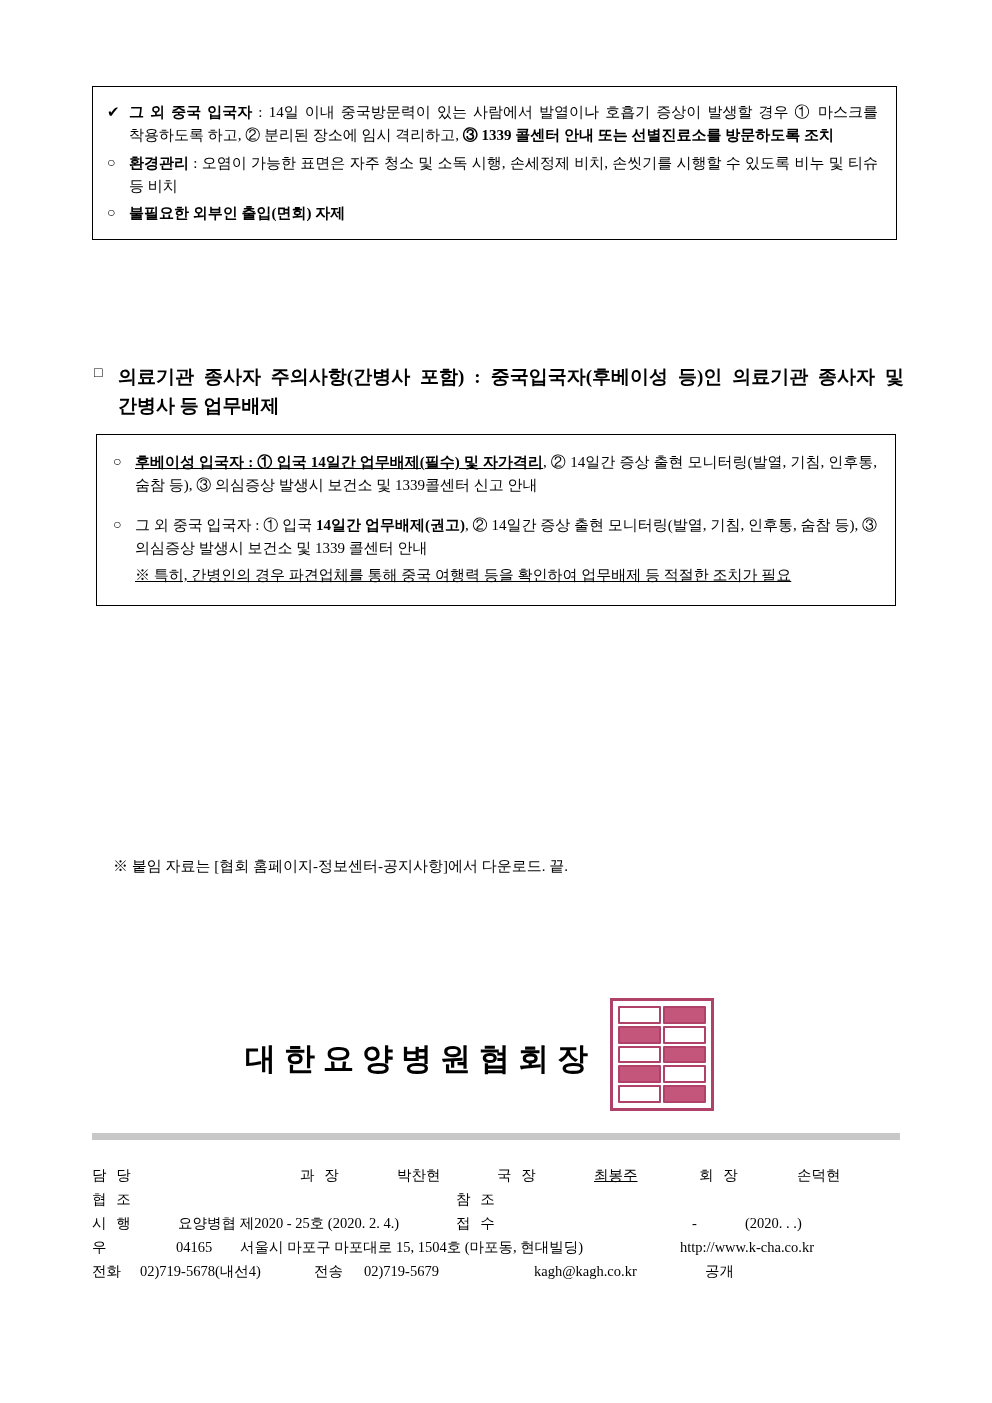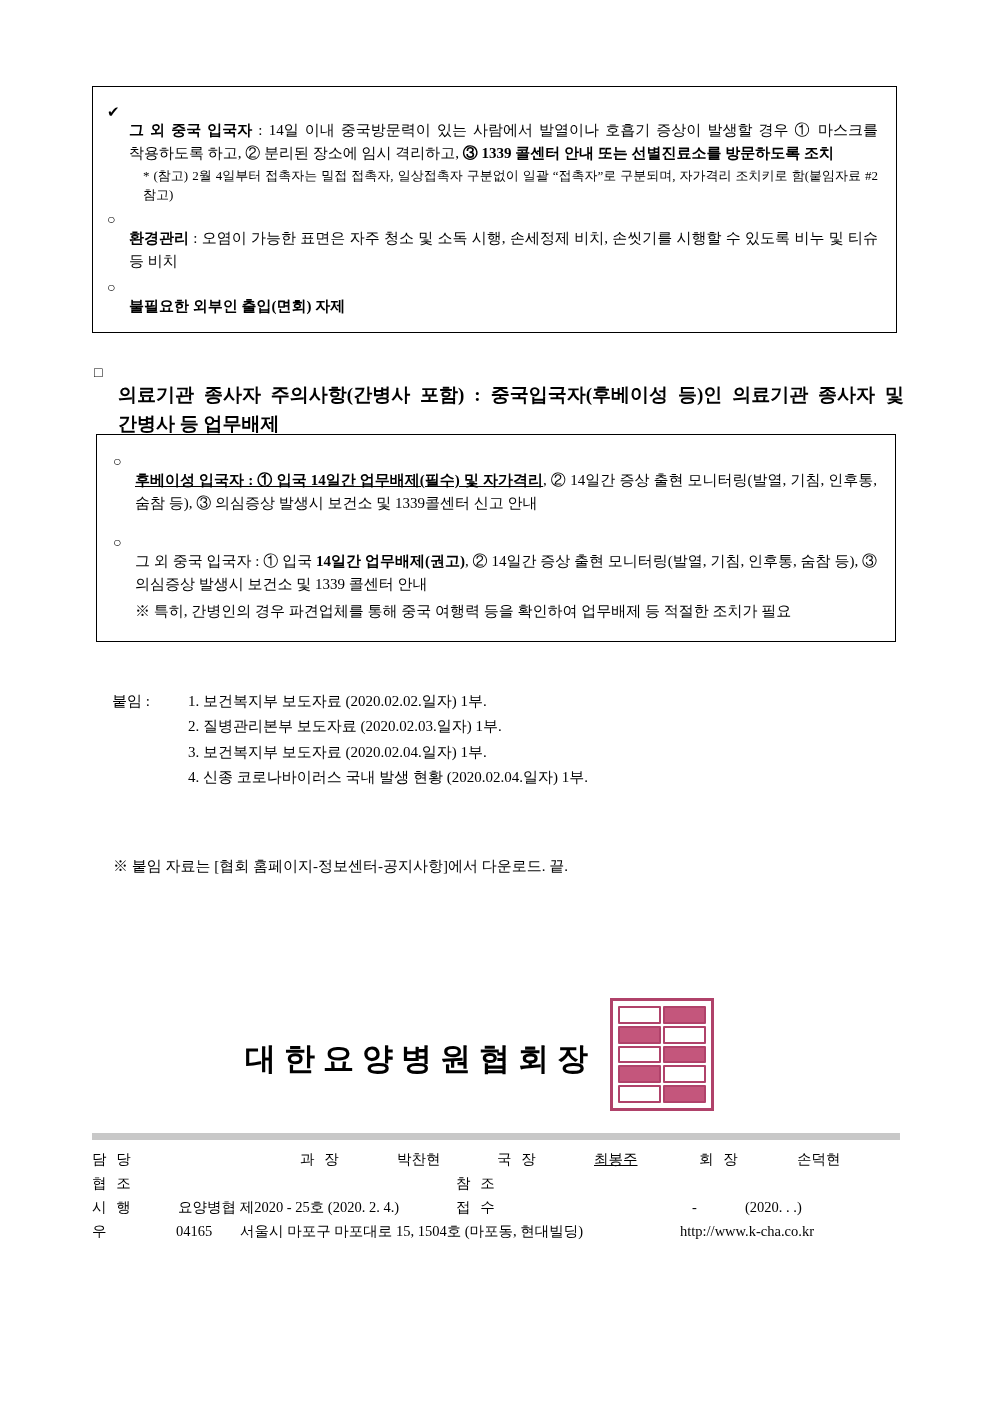--- a/index.html
+++ b/index.html
@@ -58,21 +58,20 @@
     font-size: 15px;
     line-height: 1.55;
   }
   .marker.circle {
     font-size: 14px;
   }
   .body-text {
     flex: 1 1 auto;
     text-align: justify;
     word-break: keep-all;
-    margin-top: 18px;
   }
   .b { font-weight: bold; }
   .note {
     font-size: 13px;
     padding-left: 14px;
     line-height: 1.5;
   }
 
   
   #heading-row {
@@ -179,36 +178,35 @@
     font-size: 14.5px;
     line-height: 1.62;
   }
   .f-row {
     position: relative;
     height: 24px;
     white-space: nowrap;
   }
   .f-cell {
     position: absolute;
-    top: 0;
+    top: 16px;
   }
   .sp { letter-spacing: 3px; }
 </style>
 </head>
 <body>
 
 <div class="page">
 
   <div class="box" id="box-1">
 
     <div class="item">
       <div class="marker">✔</div>
       <div class="body-text">
         <span class="b">그 외 중국 입국자</span><span> : 14일 이내 중국방문력이 있는 사람에서 발열이나 호흡기 증상이 발생할 경우 ① 마스크를 착용하도록 하고, ② 분리된 장소에 임시 격리하고, </span><span class="b">③ 1339 콜센터 안내 또는 선별진료소를 방문하도록 조치</span>
-        <div class="note">* (참고) 2월 4일부터 접촉자는 밀접 접촉자, 일상접촉자 구분없이 일괄  “접촉자”로 구분되며, 자가격리 조치키로 함(붙임자료 #2 참고)</div>
       </div>
     </div>
 
     <div class="item">
       <div class="marker circle">○</div>
       <div class="body-text">
         <span class="b">환경관리</span><span> : 오염이 가능한 표면은 자주 청소 및 소독 시행, 손세정제 비치, 손씻기를 시행할 수 있도록 비누 및 티슈 등 비치</span>
       </div>
     </div>
 
@@ -232,37 +230,26 @@
       <div class="marker circle">○</div>
       <div class="body-text">
         <span class="b" style="text-decoration:underline;">후베이성 입국자 : ① 입국 14일간 업무배제(필수) 및 자가격리</span><span>, ② 14일간 증상 출현 모니터링(발열, 기침, 인후통, 숨참 등), ③ 의심증상 발생시 보건소 및 1339콜센터 신고 안내</span>
       </div>
     </div>
 
     <div class="item">
       <div class="marker circle">○</div>
       <div class="body-text">
         <span>그 외 중국 입국자 : ① 입국 </span><span class="b">14일간 업무배제(권고)</span><span>, ② 14일간 증상 출현 모니터링(발열, 기침, 인후통, 숨참 등), ③ 의심증상 발생시 보건소 및 1339 콜센터 안내</span>
-        <div style="margin-top:4px;">※ 특히, 간병인의 경우 파견업체를 통해 중국 여행력 등을 확인하여 업무배제 등 적절한 조치가 필요</div>
-      </div>
-    </div>
-
-  </div>
-
-  <div id="attachments">
-    <div class="att-head">
-      <div class="att-label">붙임 :</div>
-      <div class="att-list">
-        <div class="att-item">1. 보건복지부 보도자료 (2020.02.02.일자) 1부.</div>
-        <div class="att-item">2. 질병관리본부 보도자료 (2020.02.03.일자) 1부.</div>
-        <div class="att-item">3. 보건복지부 보도자료 (2020.02.04.일자) 1부.</div>
-        <div class="att-item">4. 신종 코로나바이러스 국내 발생 현황 (2020.02.04.일자) 1부.</div>
-      </div>
-    </div>
-  </div>
+        <div style="text-decoration:underline; margin-top:4px;">※ 특히, 간병인의 경우 파견업체를 통해 중국 여행력 등을 확인하여 업무배제 등 적절한 조치가 필요</div>
+      </div>
+    </div>
+
+  </div>
+
 
   <div id="download-note">※ 붙임 자료는 [협회 홈페이지-정보센터-공지사항]에서 다운로드.   끝.</div>
 
   <div id="signature">
     <span class="sig-text">대한요양병원협회장</span>
   </div>
 
   <div id="seal">
     <div class="seal-grid">
       <div class="seal-cell"></div>
@@ -305,16 +292,24 @@
       <span class="f-cell" style="left:653px;">(2020.    .    .)</span>
     </div>
 
     <div class="f-row">
       <span class="f-cell" style="left:0px;">우</span>
       <span class="f-cell" style="left:48px;margin-left:36px;">04165</span>
       <span class="f-cell" style="left:148px;">서울시 마포구 마포대로 15, 1504호 (마포동, 현대빌딩)</span>
       <span class="f-cell" style="left:588px;">http://www.k-cha.co.kr</span>
     </div>
 
+    <div class="f-row">
+      <span class="f-cell" style="left:0px;">전화</span>
+      <span class="f-cell" style="left:48px;">02)719-5678(내선4)</span>
+      <span class="f-cell" style="left:222px;">전송</span>
+      <span class="f-cell" style="left:272px;">02)719-5679</span>
+      <span class="f-cell" style="left:442px;">kagh@kagh.co.kr</span>
+      <span class="f-cell" style="left:613px;">공개</span>
+    </div>
 
   </div>
 
 </div>
 
 </body></html>

